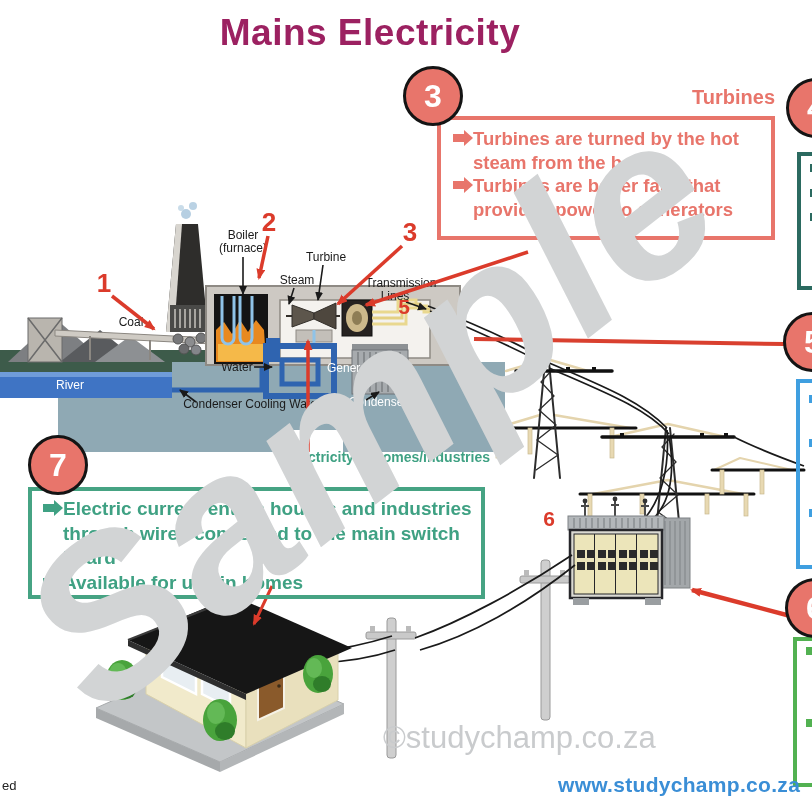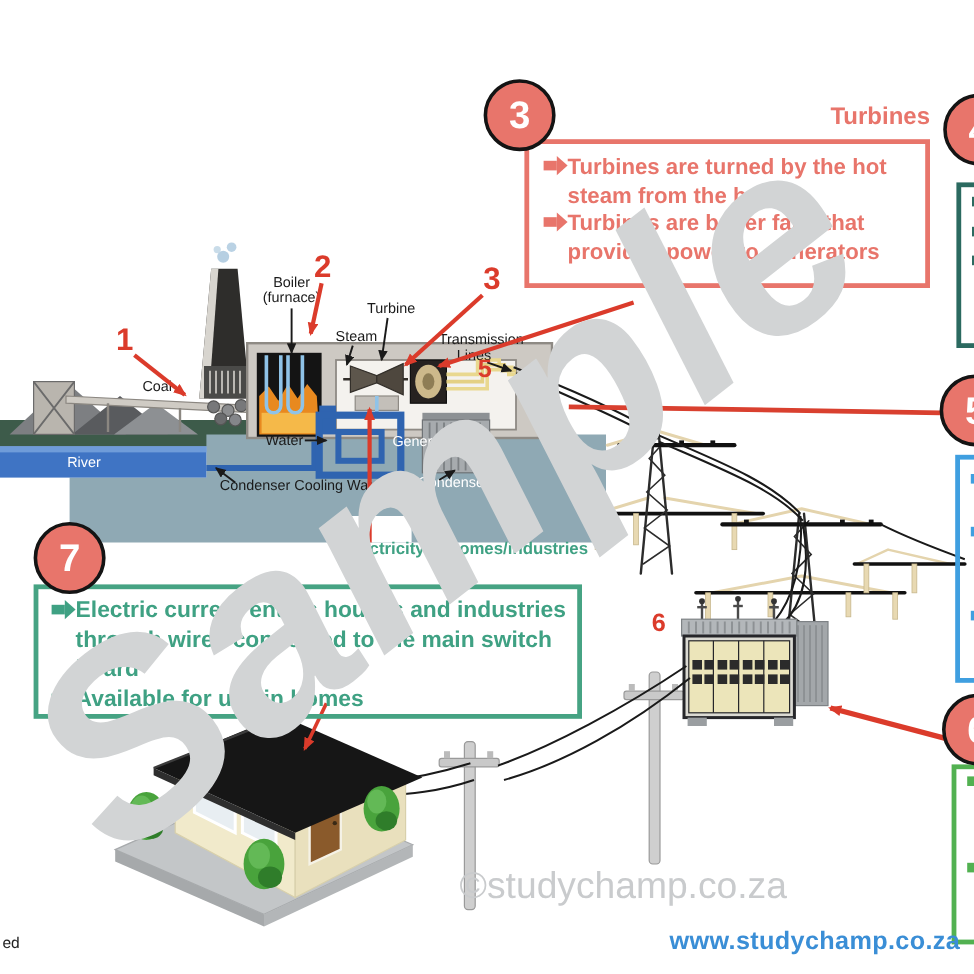--- a/index.html
+++ b/index.html
@@ -300,20 +300,21 @@
       <line x1="528" y1="252" x2="366" y2="305" stroke="#db3b2b" stroke-width="3.5" marker-end="url(#aR)"></line>
       <text class="rednum-s" x="404" y="314">5</text>
       <line x1="784" y1="344" x2="474" y2="339" stroke="#d9402f" stroke-width="4"></line>
       <line x1="308" y1="452" x2="308" y2="341" stroke="#db3b2b" stroke-width="3.5" marker-end="url(#aR)"></line>
       <text class="rednum-s" x="549" y="526">6</text>
       <line x1="798" y1="618" x2="692" y2="590" stroke="#db3b2b" stroke-width="4.5" marker-end="url(#aR)"></line>
       <line x1="272" y1="586" x2="254" y2="624" stroke="#db3b2b" stroke-width="3" marker-end="url(#aR)"></line>
     </g>
   </svg>
 
+  <div class="abs title">Mains Electricity</div>
 
   <div class="abs circle" style="left:403px;top:66px;">
     <span>3</span>
   </div>
   <div class="abs heading h-turbines">Turbines</div>
   <div class="abs callout box-turbines">
     <div class="bullet">
       <span class="barrow"></span>
       <span>Turbines are turned by the hot steam from the boiler</span>
     </div>

